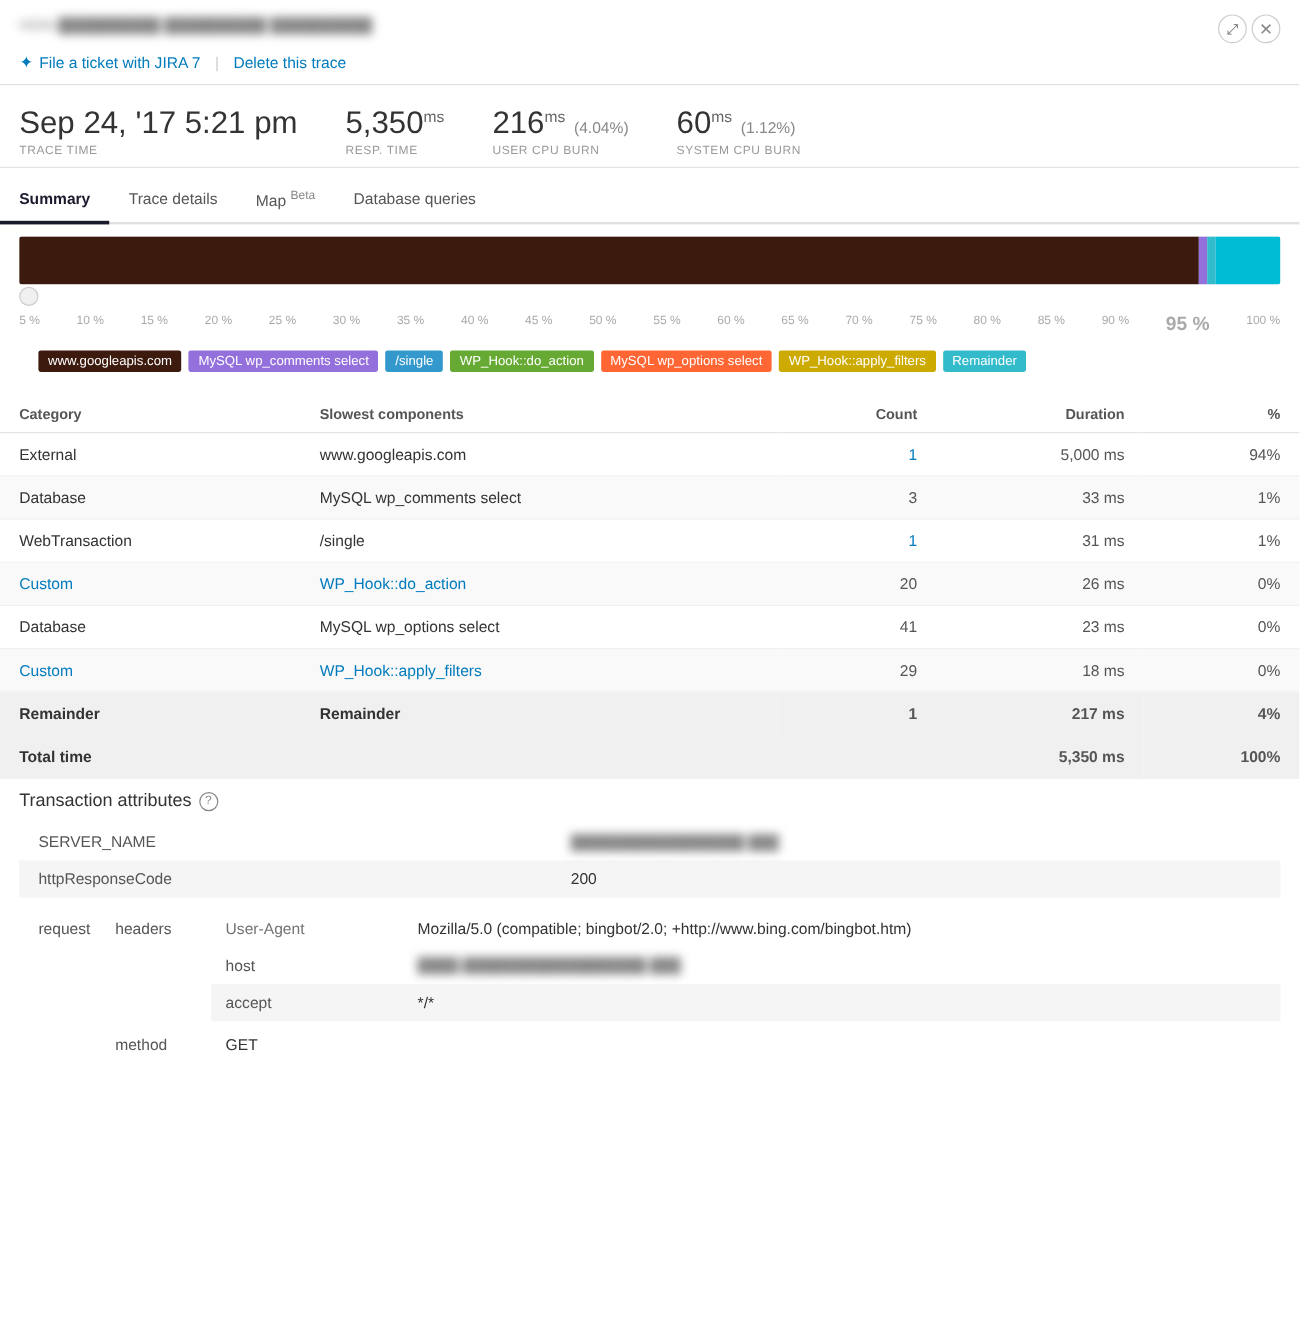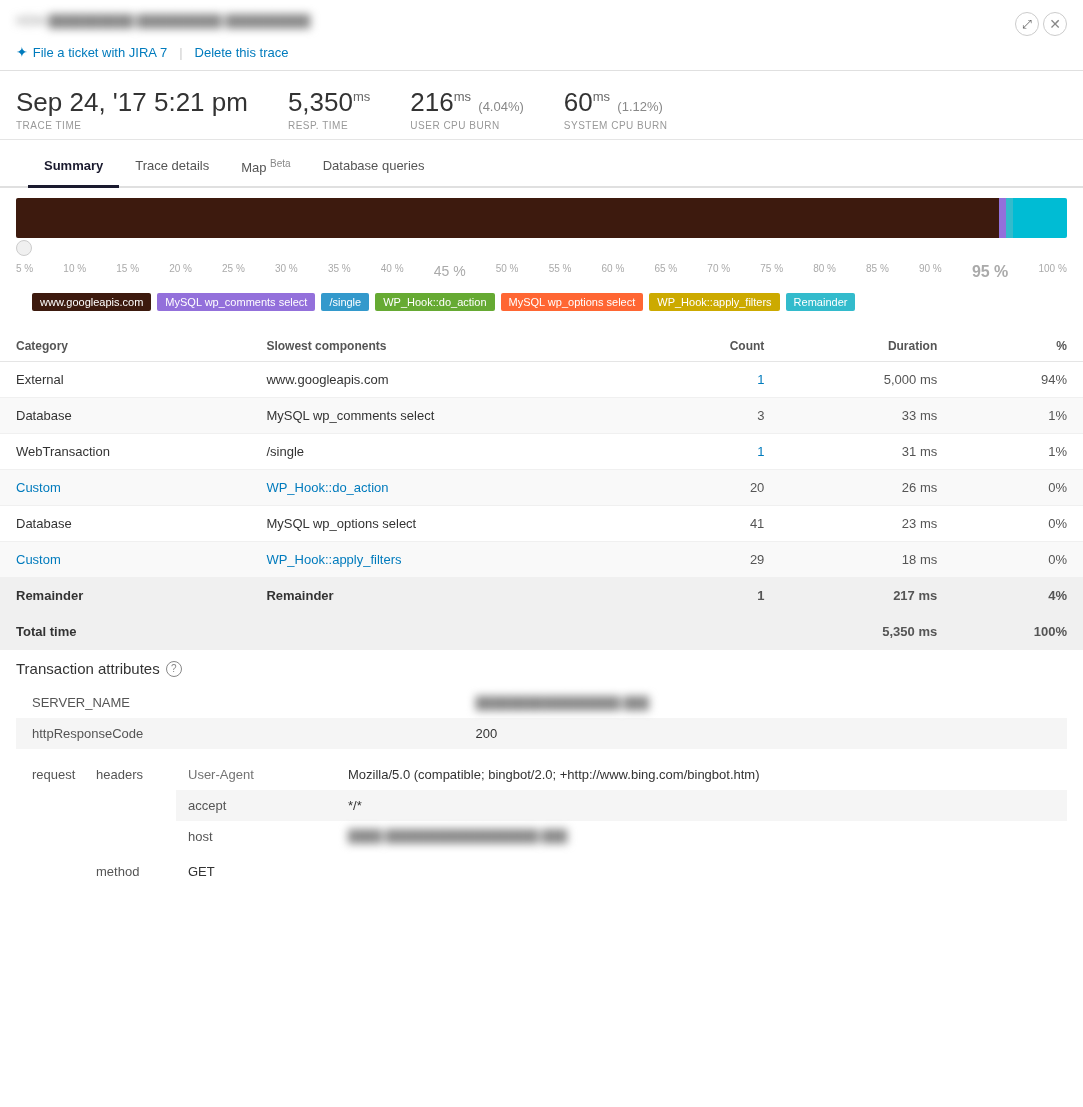--- a/index.html
+++ b/index.html
@@ -23,21 +23,21 @@
     
     .metrics { display: flex; gap: 40px; padding: 16px 16px 8px 16px; border-bottom: 1px solid #e5e5e5; }
     .metric-group { }
     .metric-value { font-size: 26px; color: #333; font-weight: 300; }
     .metric-value sup { font-size: 13px; color: #666; font-weight: 400; }
     .metric-value .small { font-size: 13px; color: #888; }
     .metric-label { font-size: 10px; color: #999; text-transform: uppercase; letter-spacing: 0.5px; margin-top: 2px; }
     .trace-time { font-size: 26px; color: #333; font-weight: 300; }
 
     
-    .tabs { display: flex; border-bottom: 2px solid #e0e0e0; padding: 0 28px; margin-top: 8px; }
+    .tabs { display: flex; border-bottom: 2px solid #e0e0e0; padding: 0 0; margin-top: 8px; }
     .tab { padding: 10px 16px; cursor: pointer; font-size: 13px; color: #555; border-bottom: 3px solid transparent; margin-bottom: -2px; }
     .tab.active { color: #1a1a2e; border-bottom: 3px solid #1a1a2e; font-weight: 600; }
     .tab .beta { font-size: 10px; color: #888; vertical-align: super; }
 
     
     .chart-area { padding: 10px 16px 0 16px; }
     .timeline-bar { height: 35px; display: flex; position: relative; overflow: hidden; }
 
     
     .legend { display: flex; flex-wrap: wrap; gap: 6px; padding: 10px 16px; }
@@ -155,21 +155,21 @@
 
     <div style="display:flex; justify-content:space-between; padding:2px 0; margin-top:2px;">
       <span style="font-size:10px;color:#aaa;">5 %</span>
       <span style="font-size:10px;color:#aaa;">10 %</span>
       <span style="font-size:10px;color:#aaa;">15 %</span>
       <span style="font-size:10px;color:#aaa;">20 %</span>
       <span style="font-size:10px;color:#aaa;">25 %</span>
       <span style="font-size:10px;color:#aaa;">30 %</span>
       <span style="font-size:10px;color:#aaa;">35 %</span>
       <span style="font-size:10px;color:#aaa;">40 %</span>
-      <span style="font-size:14px;color:#aaa;">45 %</span>
+      <span style="font-size:10px;color:#aaa;">45 %</span>
       <span style="font-size:10px;color:#aaa;">50 %</span>
       <span style="font-size:10px;color:#aaa;">55 %</span>
       <span style="font-size:10px;color:#aaa;">60 %</span>
       <span style="font-size:10px;color:#aaa;">65 %</span>
       <span style="font-size:10px;color:#aaa;">70 %</span>
       <span style="font-size:10px;color:#aaa;">75 %</span>
       <span style="font-size:10px;color:#aaa;">80 %</span>
       <span style="font-size:10px;color:#aaa;">85 %</span>
       <span style="font-size:10px;color:#aaa;">90 %</span>
       <span style="font-size:16px;color:#aaa;font-weight:bold;">95 %</span>
@@ -283,27 +283,27 @@
       <div style="display:flex;">
         <div style="min-width:80px; padding:8px 16px; color:#555; font-size:13px; vertical-align:top;">request</div>
         <div style="flex:1;">
           <div style="display:flex; align-items:flex-start;">
             <div style="min-width:80px; padding:8px 0; color:#555; font-size:13px;">headers</div>
             <div style="flex:1;">
               <div style="display:grid; grid-template-columns:160px 1fr; padding:8px 12px; font-size:13px;">
                 <span style="color:#737373;">User-Agent</span>
                 <span style="color:#333;">Mozilla/5.0 (compatible; bingbot/2.0; +http://www.bing.com/bingbot.htm)</span>
               </div>
+              <div style="display:grid; grid-template-columns:160px 1fr; padding:8px 12px; font-size:13px;">
+                <span style="color:#555;">host</span>
+                <span class="blurred-text" style="color:#888; font-size:12px;">████.██████████████████.███</span>
+              </div>
               <div style="display:grid; grid-template-columns:160px 1fr; padding:8px 12px; font-size:13px; background:#f5f5f5;">
                 <span style="color:#555;">accept</span>
                 <span style="color:#333;">*/*</span>
-              </div>
-              <div style="display:grid; grid-template-columns:160px 1fr; padding:8px 12px; font-size:13px;">
-                <span style="color:#555;">host</span>
-                <span class="blurred-text" style="color:#888; font-size:12px;">████.██████████████████.███</span>
               </div>
             </div>
           </div>
           <div style="display:flex; margin-top:4px;">
             <div style="min-width:80px; padding:8px 0; color:#555; font-size:13px;">method</div>
             <div style="padding:8px 12px; font-size:13px; color:#333;">GET</div>
           </div>
         </div>
       </div>
     </div>

